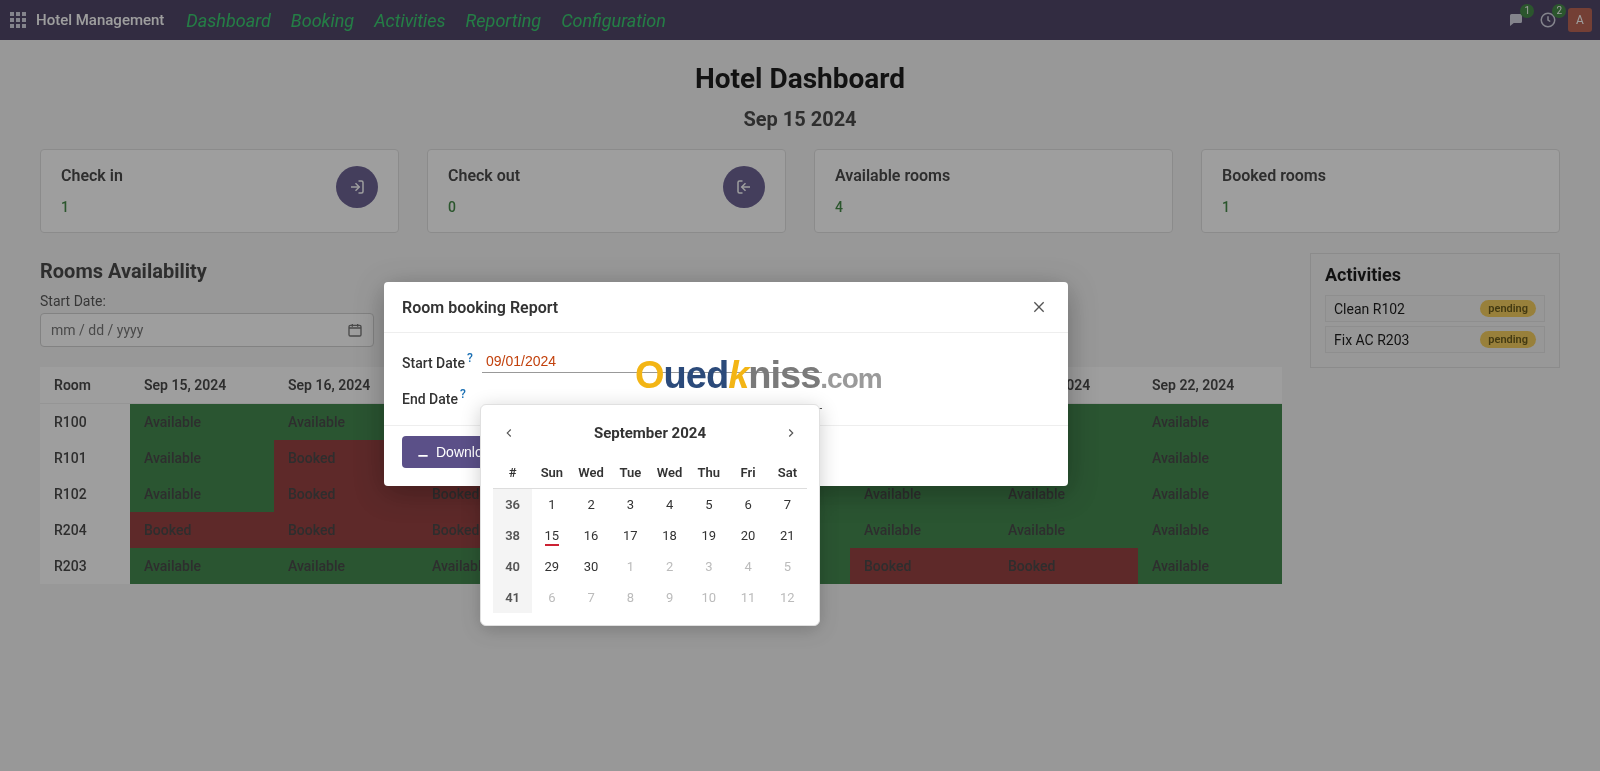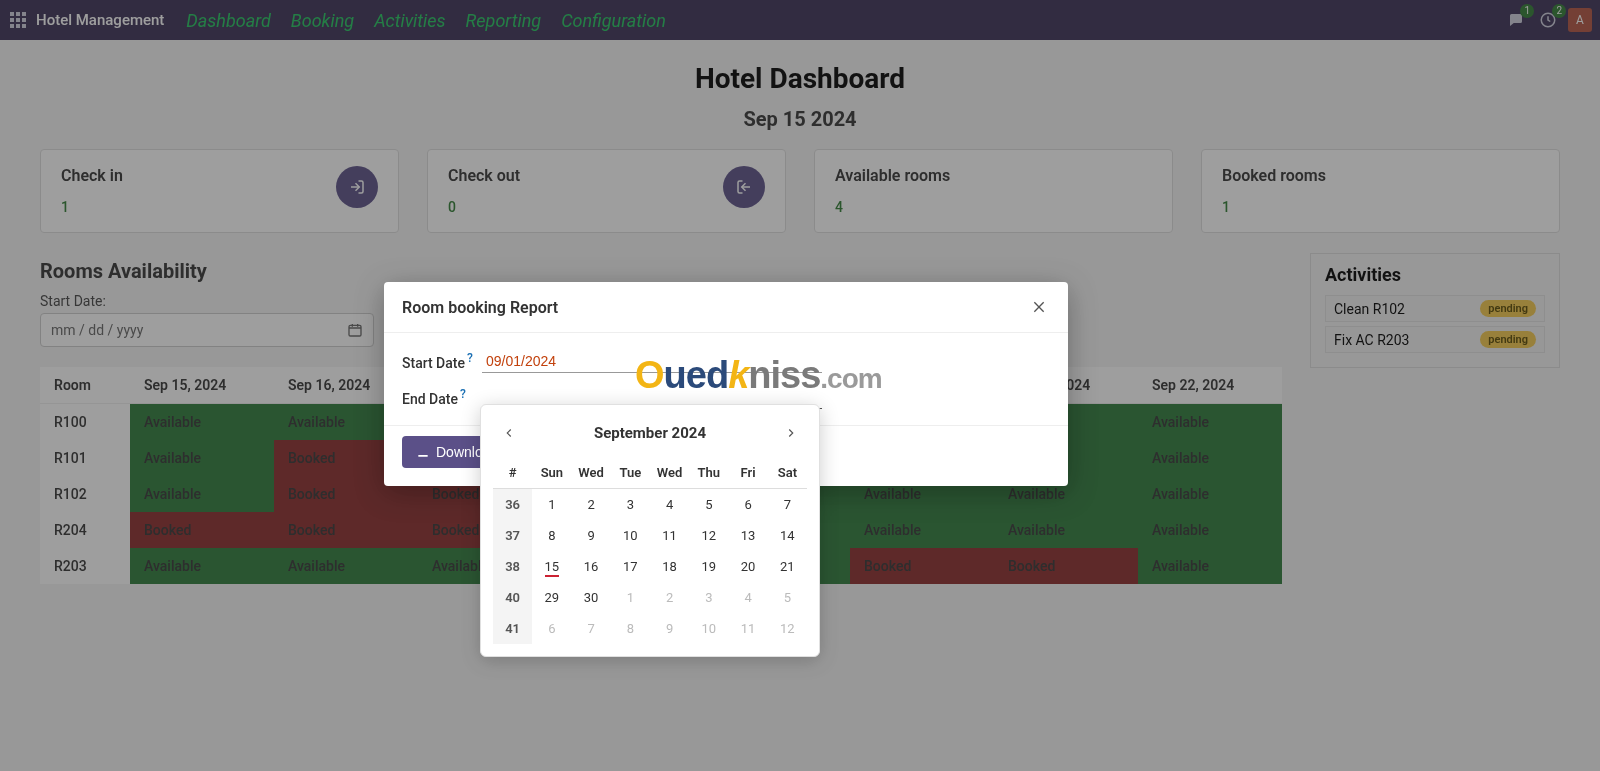--- a/index.html
+++ b/index.html
@@ -339,30 +339,20 @@
           <td class="wk">36</td>
           <td>1</td>
           <td>2</td>
           <td>3</td>
           <td>4</td>
           <td>5</td>
           <td>6</td>
           <td>7</td>
         </tr>
         <tr>
-          <td class="wk">37</td>
-          <td>8</td>
-          <td>9</td>
-          <td>10</td>
-          <td>11</td>
-          <td>12</td>
-          <td>13</td>
-          <td>14</td>
-        </tr>
-        <tr>
           <td class="wk">38</td>
           <td class="today"><span>15</span></td>
           <td>16</td>
           <td>17</td>
           <td>18</td>
           <td>19</td>
           <td>20</td>
           <td>21</td>
         </tr>
         <tr>

